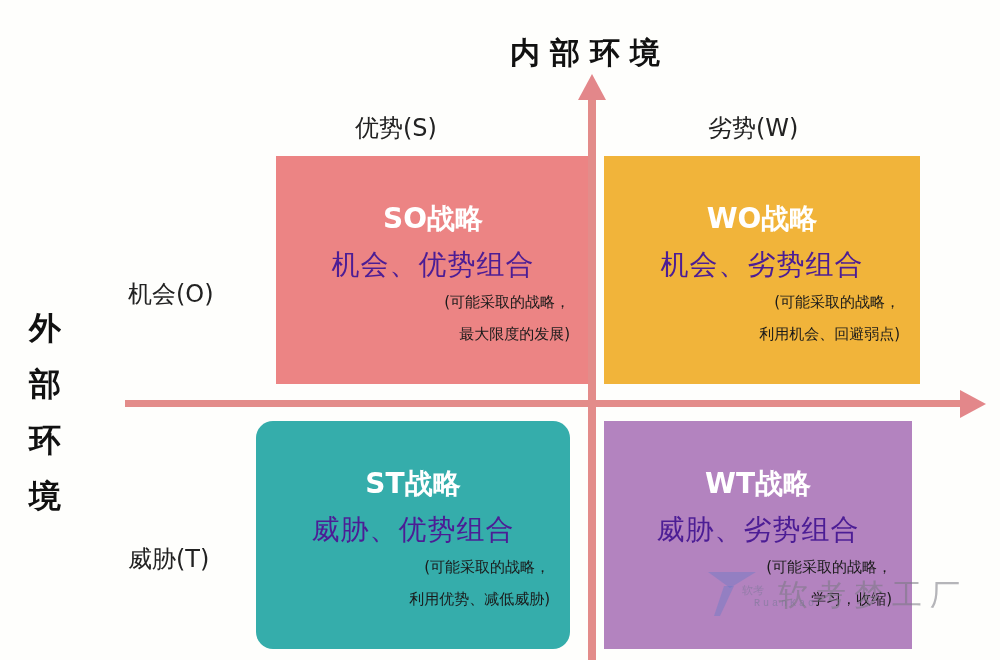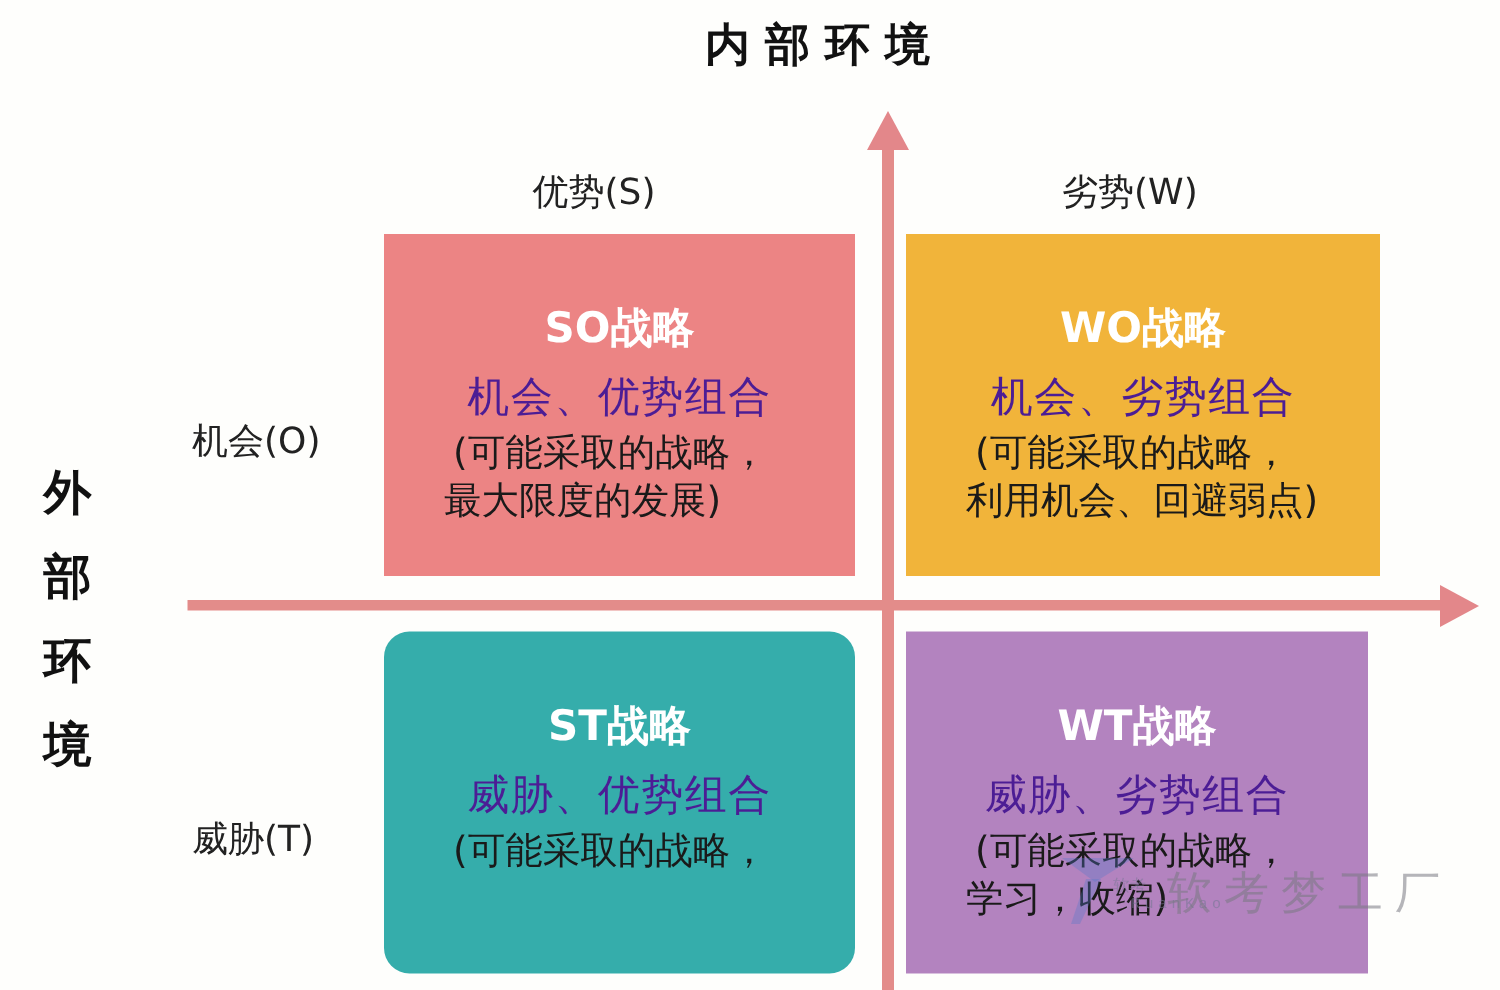--- a/index.html
+++ b/index.html
@@ -3,21 +3,21 @@
   <meta charset="utf-8">
   <style>
     html, body { margin: 0; padding: 0; }
     body {
       width: 1000px; height: 660px; position: relative; overflow: hidden;
       background: #fefefc;
       font-family: "DejaVu Sans", "Liberation Sans", sans-serif;
     }
     .abs { position: absolute; }
     .title-top {
-      left: 470px; top: 10px; width: 240px; text-align: left;
+      left: 470px; top: 33px; width: 240px; text-align: center;
       font-size: 30px; font-weight: bold; color: #111; letter-spacing: 10px;
     }
     .title-left {
       left: 20px; top: 300px; width: 50px; text-align: center;
       font-size: 32px; font-weight: bold; color: #111; line-height: 56px;
     }
     .title-left span { display: block; }
     .axis-label { font-size: 24px; color: #222; white-space: nowrap; }
     .lbl-s { left: 355px; top: 112px; }
     .lbl-w { left: 708px; top: 112px; }
@@ -36,21 +36,21 @@
     .q-title {
       position: absolute; left: 0; right: 0; top: 44px;
       font-size: 28px; font-weight: bold; color: #fff;
     }
     .q-sub {
       position: absolute; left: 0; right: 0; top: 90px;
       font-size: 28px; color: #4c1d95; letter-spacing: 1px;
     }
     .q-desc {
       position: absolute; left: 40px; right: 20px; top: 130px;
-      font-size: 25px; color: #1a1a1a; text-align: left; line-height: 32px;
+      font-size: 15px; color: #1a1a1a; text-align: right; line-height: 32px;
     }
     .q-desc div:first-child { padding-left: 6px; }
 
     .axis-h {
       left: 125px; top: 400px; width: 840px; height: 7px;
       background: #e38c8a;
     }
     .arrow-h {
       left: 960px; top: 390px; width: 0; height: 0;
       border-top: 14px solid transparent; border-bottom: 14px solid transparent;
@@ -88,21 +88,21 @@
   <span>部</span>
   <span>环</span>
   <span>境</span>
 </div>
 
 <div class="abs axis-label lbl-s">优势(S)</div>
 <div class="abs axis-label lbl-w">劣势(W)</div>
 <div class="abs axis-label lbl-o">机会(O)</div>
 <div class="abs axis-label lbl-t">威胁(T)</div>
 
-<div class="quad q-so" style="background:#ec8484;">
+<div class="quad q-so" style="background:#ec8484;margin-left:20px;">
   <div class="q-title">SO战略</div>
   <div class="q-sub">机会、优势组合</div>
   <div class="q-desc">
     <div>(可能采取的战略，</div>
     <div>最大限度的发展)</div>
   </div>
 </div>
 
 <div class="quad q-wo" style="background:#f1b43a;">
   <div class="q-title">WO战略</div>
@@ -111,20 +111,21 @@
     <div>(可能采取的战略，</div>
     <div>利用机会、回避弱点)</div>
   </div>
 </div>
 
 <div class="quad q-st" style="background:#35adab;border-radius:17px;">
   <div class="q-title">ST战略</div>
   <div class="q-sub">威胁、优势组合</div>
   <div class="q-desc">
     <div>(可能采取的战略，</div>
+    <div>利用优势、减低威胁)</div>
   </div>
 </div>
 
 <div class="quad q-wt" style="background:#b383bf;">
   <div class="q-title">WT战略</div>
   <div class="q-sub">威胁、劣势组合</div>
   <div class="q-desc">
     <div>(可能采取的战略，</div>
     <div>学习，收缩)</div>
   </div>

